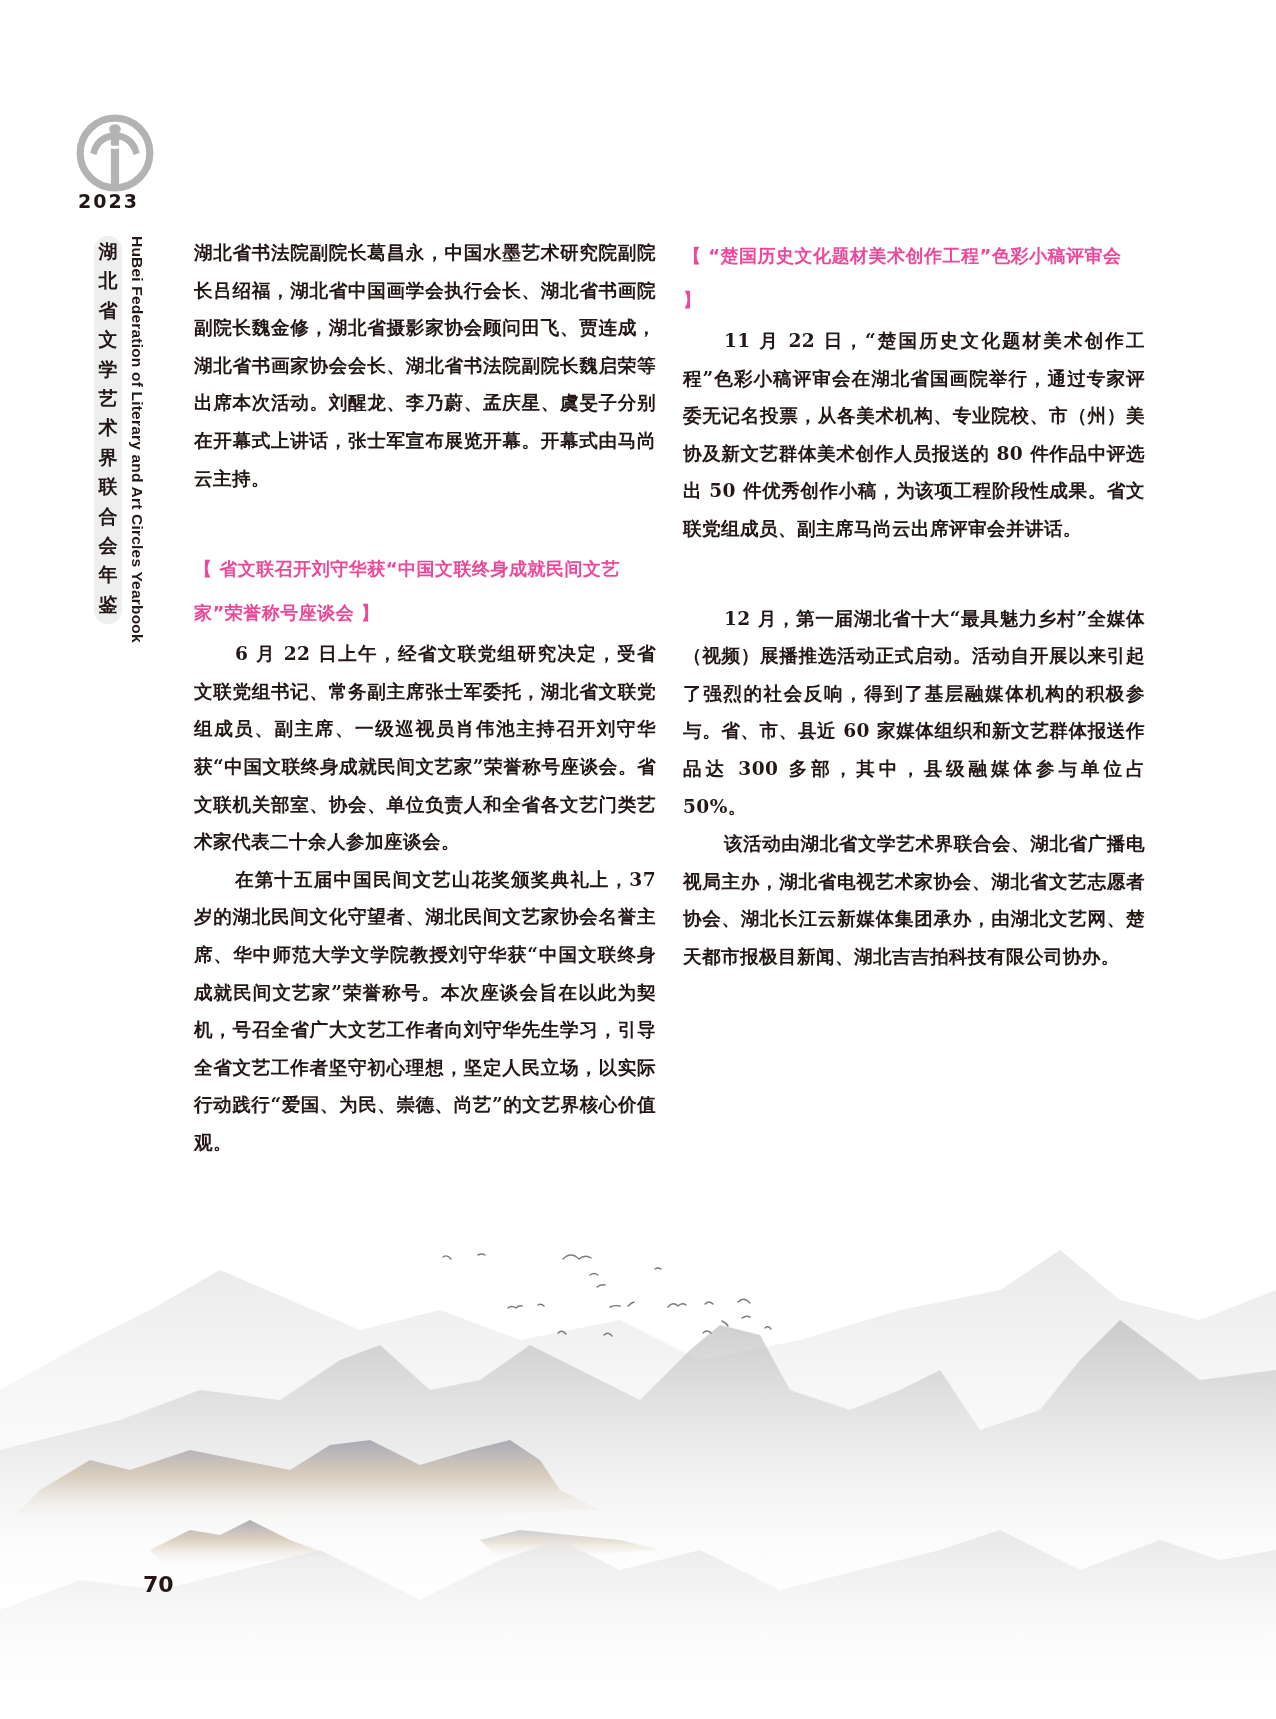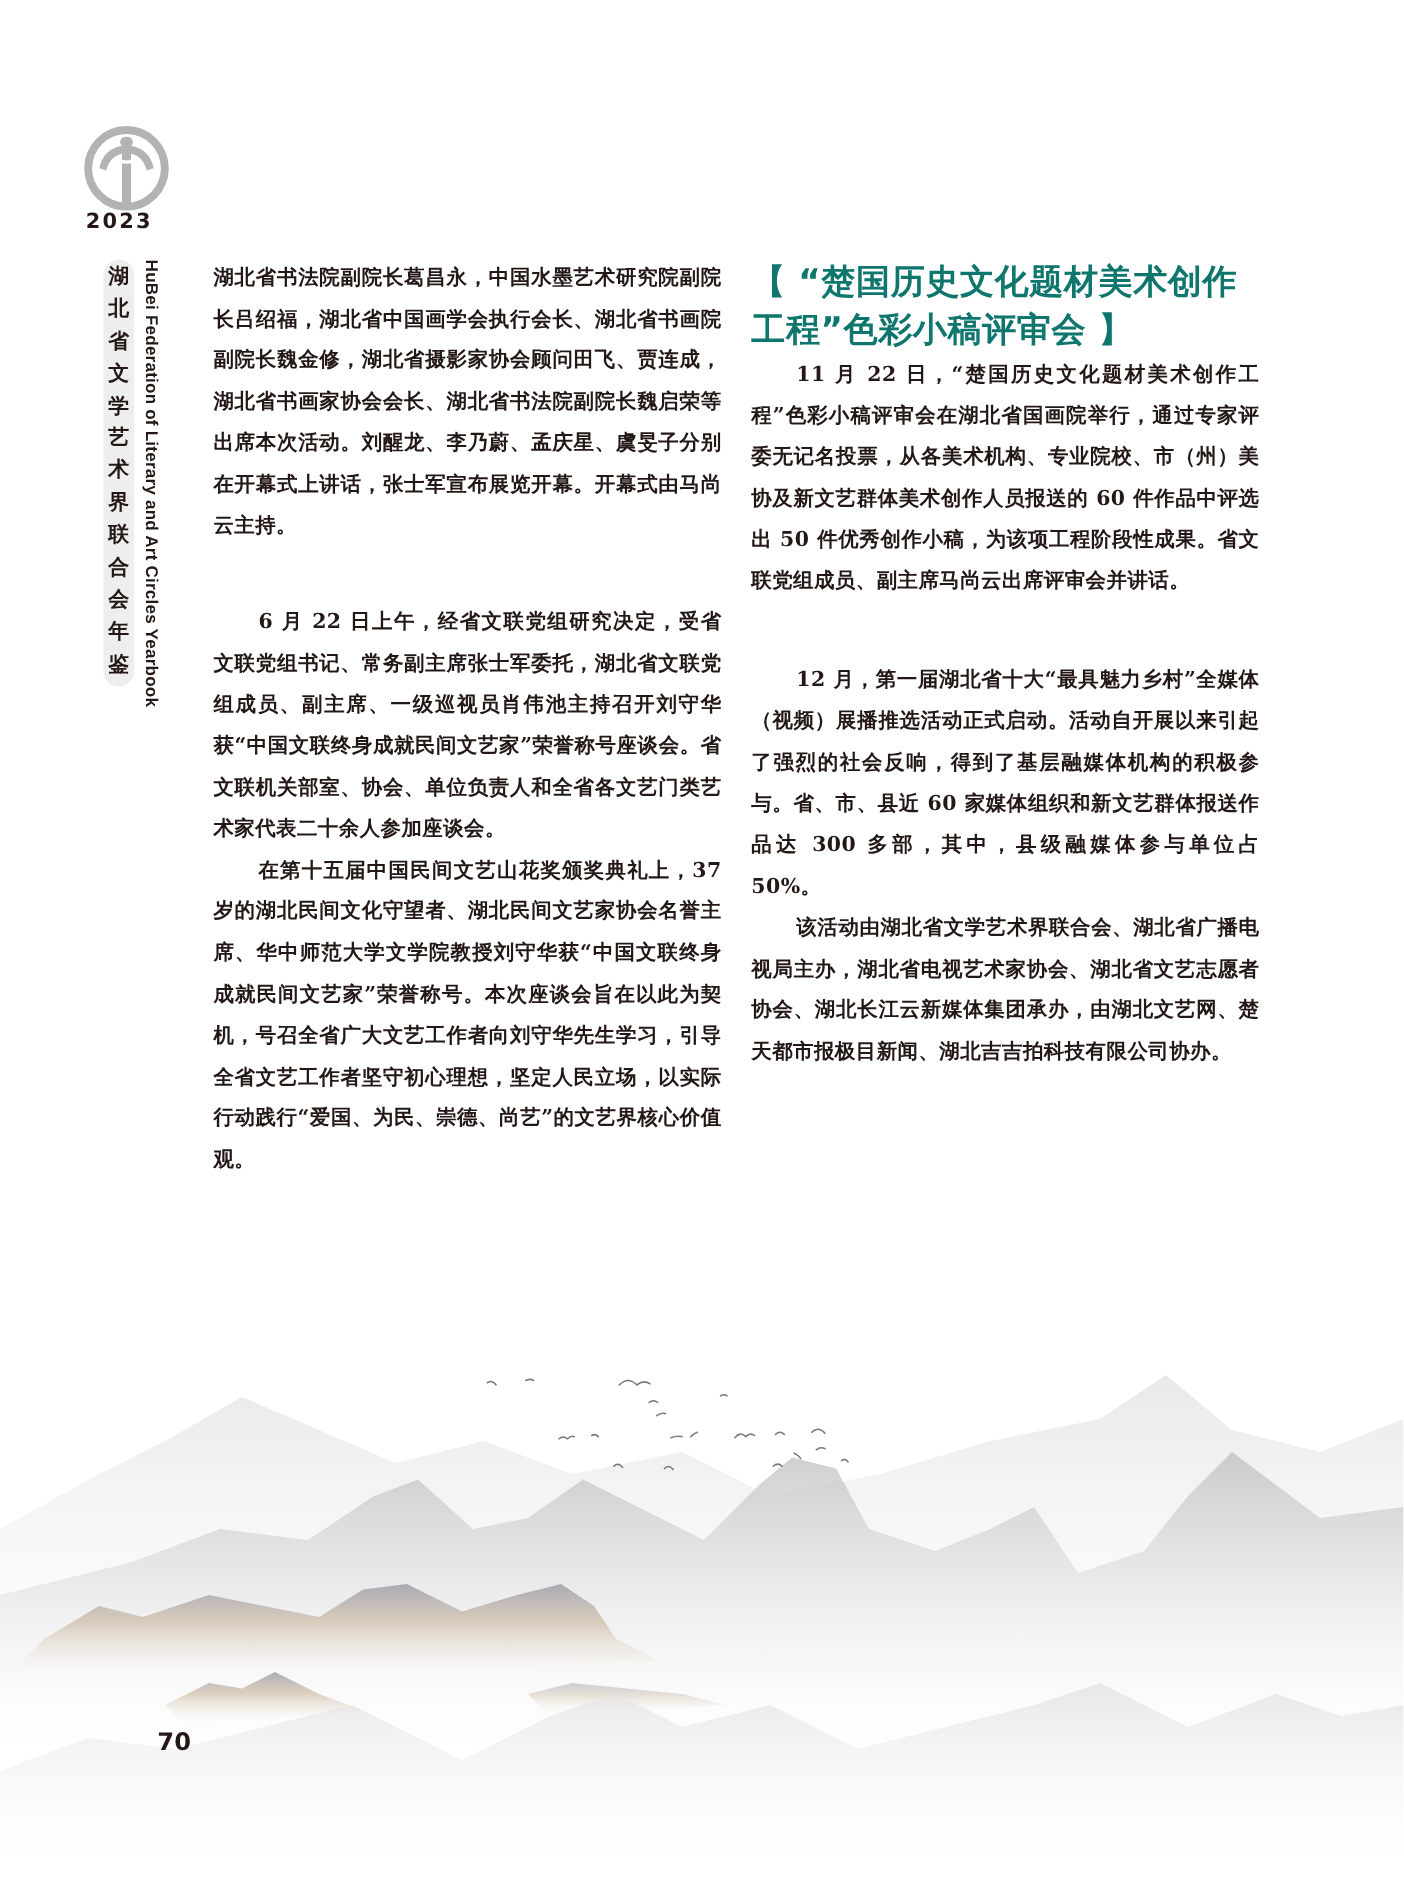--- a/index.html
+++ b/index.html
@@ -32,21 +32,21 @@
     .col { position: absolute; width: 462px; }
     .col.left { left: 194px; top: 234px; }
     .col.right { left: 683px; top: 234px; }
     .para {
       font-size: 18.6px; line-height: 37.6px; margin: 0; text-align: justify;
       font-weight: bold; color: #231815; letter-spacing: 0.4px;
     }
     .para.indent { text-indent: 2.2em; }
     .heading {
       font-family: "DejaVu Sans", sans-serif; font-weight: bold;
-      font-size: 31px; line-height: 44px; margin: 0; color: #0f766e; letter-spacing: 0.5px;
+      font-size: 18px; line-height: 44px; margin: 0; color: #ec4899; letter-spacing: 0.5px;
     }
     .gap-l { height: 50px; }
     .gap-r { height: 52px; }
     .scenery {
       position: absolute; left: 0; top: 1190px; width: 1276px; height: 529px;
     }
     .page-no {
       position: absolute; left: 115px; top: 1572px;
       font-family: "DejaVu Sans", sans-serif; font-weight: bold; font-size: 22px; color: #231815; margin-left: 28px;
     }
@@ -74,27 +74,28 @@
   <span>合</span>
   <span>会</span>
   <span>年</span>
   <span>鉴</span>
 </div>
 <div class="side-en">HuBei Federation of Literary and Art Circles Yearbook</div>
 
 <div class="col left">
   <p class="para">湖北省书法院副院长葛昌永，中国水墨艺术研究院副院长吕绍福，湖北省中国画学会执行会长、湖北省书画院副院长魏金修，湖北省摄影家协会顾问田飞、贾连成，湖北省书画家协会会长、湖北省书法院副院长魏启荣等出席本次活动。刘醒龙、李乃蔚、孟庆星、虞旻子分别在开幕式上讲话，张士军宣布展览开幕。开幕式由马尚云主持。</p>
   <div class="gap-l"></div>
+  <h2 class="heading">【 省文联召开刘守华获“中国文联终身成就民间文艺家”荣誉称号座谈会 】</h2>
   <p class="para indent">6 月 22 日上午，经省文联党组研究决定，受省文联党组书记、常务副主席张士军委托，湖北省文联党组成员、副主席、一级巡视员肖伟池主持召开刘守华获“中国文联终身成就民间文艺家”荣誉称号座谈会。省文联机关部室、协会、单位负责人和全省各文艺门类艺术家代表二十余人参加座谈会。</p>
   <p class="para indent">在第十五届中国民间文艺山花奖颁奖典礼上，37 岁的湖北民间文化守望者、湖北民间文艺家协会名誉主席、华中师范大学文学院教授刘守华获“中国文联终身成就民间文艺家”荣誉称号。本次座谈会旨在以此为契机，号召全省广大文艺工作者向刘守华先生学习，引导全省文艺工作者坚守初心理想，坚定人民立场，以实际行动践行“爱国、为民、崇德、尚艺”的文艺界核心价值观。</p>
 </div>
 
 <div class="col right">
   <h2 class="heading">【 “楚国历史文化题材美术创作工程”色彩小稿评审会 】</h2>
-  <p class="para indent">11 月 22 日，“楚国历史文化题材美术创作工程”色彩小稿评审会在湖北省国画院举行，通过专家评委无记名投票，从各美术机构、专业院校、市（州）美协及新文艺群体美术创作人员报送的 60 件作品中评选出 50 件优秀创作小稿，为该项工程阶段性成果。省文联党组成员、副主席马尚云出席评审会并讲话。</p>
+  <p class="para indent">11 月 22 日，“楚国历史文化题材美术创作工程”色彩小稿评审会在湖北省国画院举行，通过专家评委无记名投票，从各美术机构、专业院校、市（州）美协及新文艺群体美术创作人员报送的 80 件作品中评选出 50 件优秀创作小稿，为该项工程阶段性成果。省文联党组成员、副主席马尚云出席评审会并讲话。</p>
   <div class="gap-r"></div>
   <p class="para indent">12 月，第一届湖北省十大“最具魅力乡村”全媒体（视频）展播推选活动正式启动。活动自开展以来引起了强烈的社会反响，得到了基层融媒体机构的积极参与。省、市、县近 60 家媒体组织和新文艺群体报送作品达 300 多部，其中，县级融媒体参与单位占 50%。</p>
   <p class="para indent">该活动由湖北省文学艺术界联合会、湖北省广播电视局主办，湖北省电视艺术家协会、湖北省文艺志愿者协会、湖北长江云新媒体集团承办，由湖北文艺网、楚天都市报极目新闻、湖北吉吉拍科技有限公司协办。</p>
 </div>
 
 <svg class="scenery" viewBox="0 0 1276 529" preserveAspectRatio="none">
   <defs>
     <linearGradient id="fadeA" x1="0" y1="0" x2="0" y2="1">
       <stop offset="0" stop-color="#bdbdbd" stop-opacity="0.75"></stop>
       <stop offset="1" stop-color="#ffffff" stop-opacity="0"></stop>

